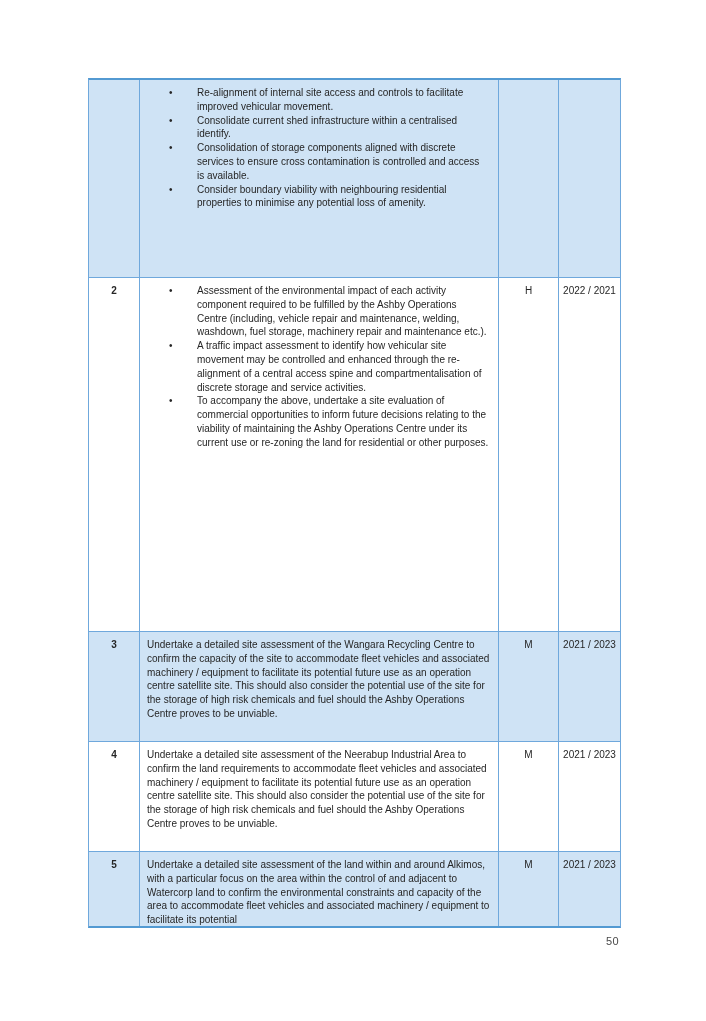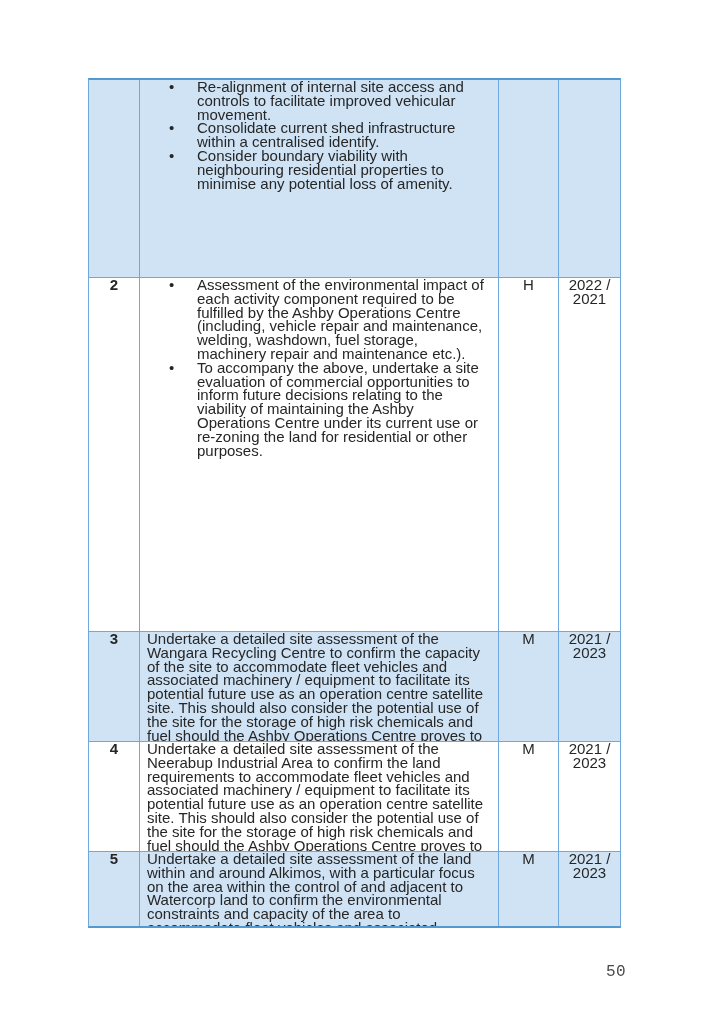--- a/index.html
+++ b/index.html
@@ -29,22 +29,22 @@
   }
   .trow:last-child{border-bottom:none;}
   .trow.shaded{background:#cfe3f5;}
   .r1{height:198px;}
   .r2{height:354px;}
   .r3{height:110px;}
   .r4{height:110px;}
   .r5{height:74px;}
   .cell{
     box-sizing:border-box;
-    padding-top:0;
-    font-size:15px;
+    padding-top:6px;
+    font-size:10px;
     line-height:13.8px;
   }
   .c-num{
     width:51px;flex:none;
     border-right:1px solid #6fa8dc;
     text-align:center;
     font-weight:bold;
   }
   .c-text{
     width:359px;flex:none;
@@ -73,25 +73,24 @@
     flex:none;
     width:28px;
     margin-left:22px;
     text-align:left;
   }
   .bt{flex:1;padding-right:2px;}
   .ptext{margin:0;}
   .pageno{
     position:absolute;
     left:606px;top:935px;
-    font-family:Liberation Mono, monospace;
-    font-size:16px;
+    font-family:Liberation Sans, sans-serif;
+    font-size:11px;
     color:#4a4a4a;
     letter-spacing:0.5px;
-    margin-top:28px;
   }
 </style>
 </head>
 <body>
 
 <div class="page">
 
   <div class="doc-table">
 
     <div class="trow shaded r1">
@@ -100,20 +99,23 @@
       </div>
       <div class="cell c-text">
         <div class="bullets">
           <div class="b">
               <span class="bt">Re-alignment of internal site access and controls to facilitate improved vehicular movement.</span>
             </div>
           <div class="b">
               <span class="bt">Consolidate current shed infrastructure within a centralised identify.</span>
             </div>
           <div class="b">
+              <span class="bt">Consolidation of storage components aligned with discrete services to ensure cross contamination is controlled and access is available.</span>
+            </div>
+          <div class="b">
               <span class="bt">Consider boundary viability with neighbouring residential properties to minimise any potential loss of amenity.</span>
             </div>
         </div>
       </div>
       <div class="cell c-pri">
         <span></span>
       </div>
       <div class="cell c-year">
         <span></span>
       </div>
@@ -122,20 +124,23 @@
     <div class="trow r2">
       <div class="cell c-num">
         <span>2</span>
       </div>
       <div class="cell c-text">
         <div class="bullets gap">
           <div class="b">
               <span class="bt">Assessment of the environmental impact of each activity component required to be fulfilled by the Ashby Operations Centre (including, vehicle repair and maintenance, welding, washdown, fuel storage, machinery repair and maintenance etc.).</span>
             </div>
           <div class="b">
+              <span class="bt">A traffic impact assessment to identify how vehicular site movement may be controlled and enhanced through the re-alignment of a central access spine and compartmentalisation of discrete storage and service activities.</span>
+            </div>
+          <div class="b">
               <span class="bt">To accompany the above, undertake a site evaluation of commercial opportunities to inform future decisions relating to the viability of maintaining the Ashby Operations Centre under its current use or re-zoning the land for residential or other purposes.</span>
             </div>
         </div>
       </div>
       <div class="cell c-pri">
         <span>H</span>
       </div>
       <div class="cell c-year">
         <span>2022 / 2021</span>
       </div>

